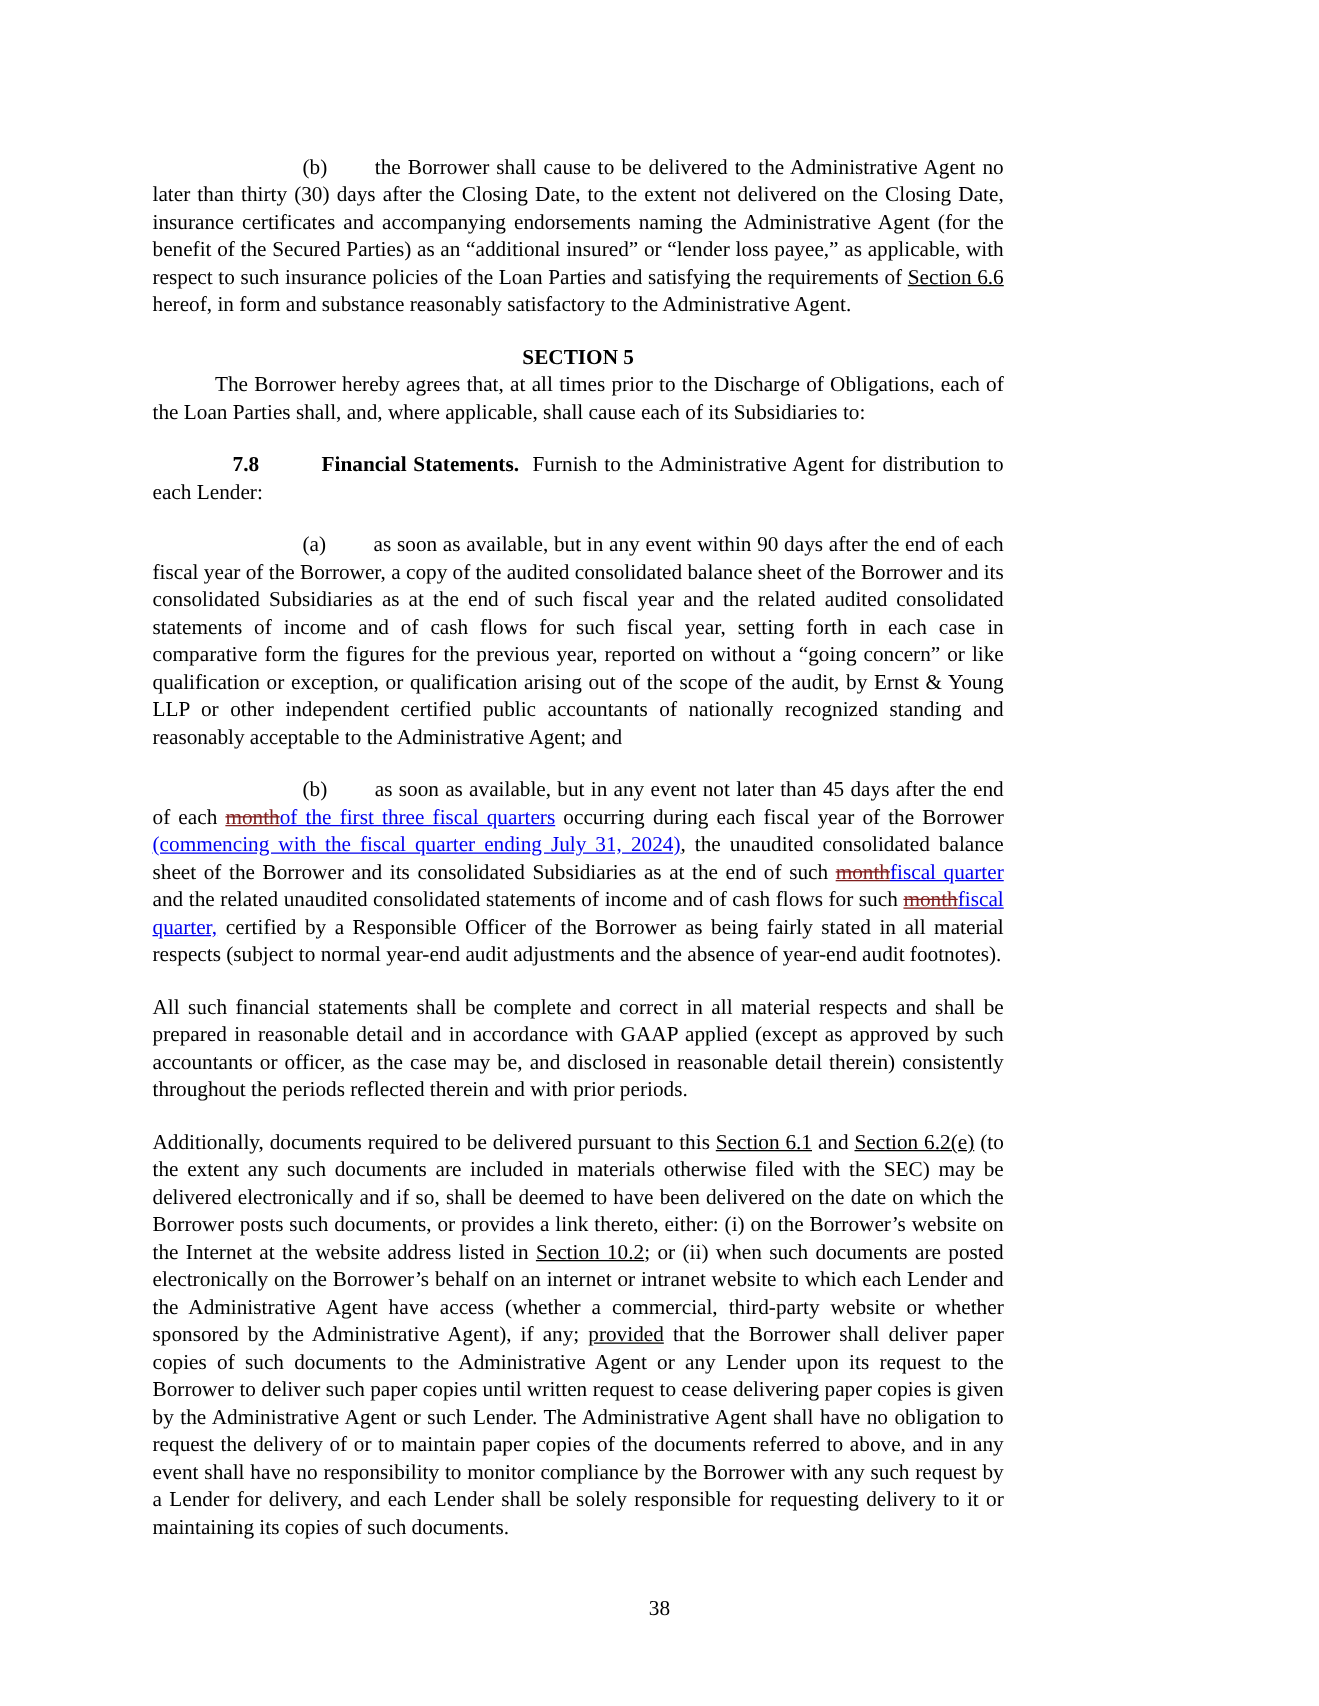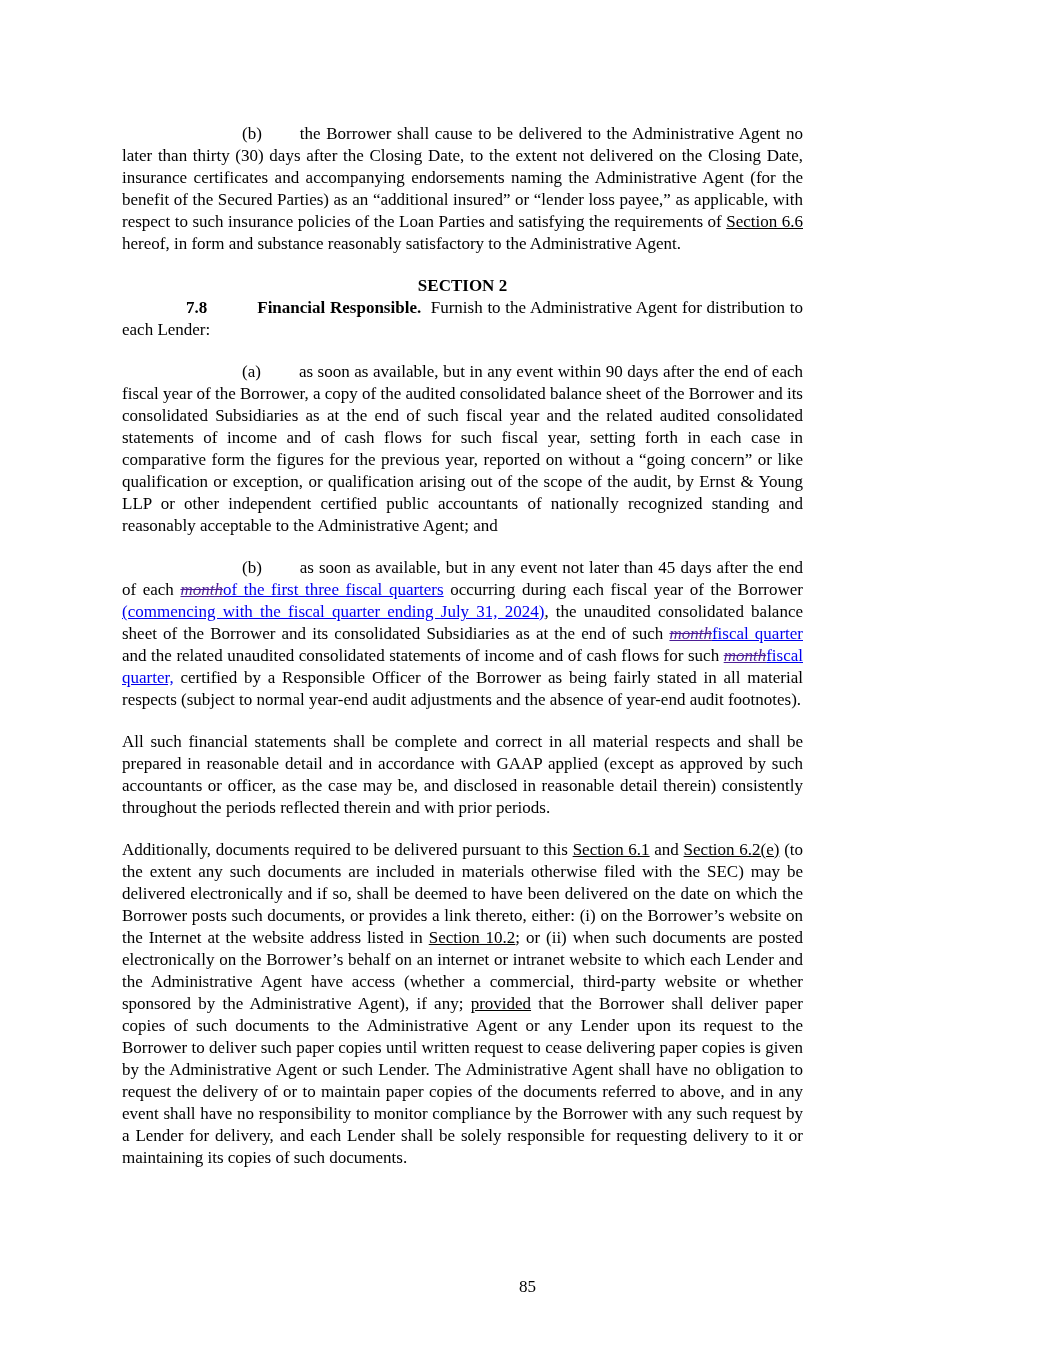--- a/index.html
+++ b/index.html
@@ -35,49 +35,50 @@
   p.heading.mb {
     margin-bottom: 20px;
   }
   .ind-120 { text-indent: 120px; }
   .ind-64  { text-indent: 64px; }
   .ind-50  { text-indent: 50px; }
   .run-t   { }
   .run-b   { font-weight: bold; }
   .run-u   { text-decoration: underline; }
   .run-ins { color: #0000ee; text-decoration: underline; }
-  .run-del { color: #4c1d95; text-decoration: underline line-through; font-style: italic; }
+  .run-del { color: #7f1d1d; text-decoration: underline line-through; }
   .run-gap  { display: inline-block; width: 38px; }
   .run-gap2 { display: inline-block; width: 50px; }
   .footer {
     position: absolute;
     top: 1276px;
     left: 0;
     width: 100%;
     text-align: center;
     font-size: 17px;
     line-height: 22px;
   }
 </style>
 </head>
 <body>
 
 <div class="page">
 
   <p class="body ind-120"><span class="run-t">(b)</span><span class="run-gap"></span><span class="run-t">the Borrower shall cause to be delivered to the Administrative Agent no later than thirty (30) days after the Closing Date, to the extent not delivered on the Closing Date, insurance certificates and accompanying endorsements naming the Administrative Agent (for the benefit of the Secured Parties) as an “additional insured” or “lender loss payee,” as applicable, with respect to such insurance policies of the Loan Parties and satisfying the requirements of </span><span class="run-u">Section 6.6</span><span class="run-t"> hereof, in form and substance reasonably satisfactory to the Administrative Agent.</span></p>
 
-  <p class="heading">SECTION 2</p>
+  <p class="heading">SECTION 5</p>
 
 
+  <p class="body ind-50"><span class="run-t">The Borrower hereby agrees that, at all times prior to the Discharge of Obligations, each of the Loan Parties shall, and, where applicable, shall cause each of its Subsidiaries to:</span></p>
 
-  <p class="body ind-64"><span class="run-b">7.8</span><span class="run-gap2"></span><span class="run-b">Financial Responsible.</span><span class="run-t">&nbsp; Furnish to the Administrative Agent for distribution to each Lender:</span></p>
+  <p class="body ind-64"><span class="run-b">7.8</span><span class="run-gap2"></span><span class="run-b">Financial Statements.</span><span class="run-t">&nbsp; Furnish to the Administrative Agent for distribution to each Lender:</span></p>
 
   <p class="body ind-120"><span class="run-t">(a)</span><span class="run-gap"></span><span class="run-t">as soon as available, but in any event within 90 days after the end of each fiscal year of the Borrower, a copy of the audited consolidated balance sheet of the Borrower and its consolidated Subsidiaries as at the end of such fiscal year and the related audited consolidated statements of income and of cash flows for such fiscal year, setting forth in each case in comparative form the figures for the previous year, reported on without a “going concern” or like qualification or exception, or qualification arising out of the scope of the audit, by Ernst &amp; Young LLP or other independent certified public accountants of nationally recognized standing and reasonably acceptable to the Administrative Agent; and</span></p>
 
   <p class="body ind-120"><span class="run-t">(b)</span><span class="run-gap"></span><span class="run-t">as soon as available, but in any event not later than 45 days after the end of each </span><span class="run-del">month</span><span class="run-ins">of the first three fiscal quarters</span><span class="run-t"> occurring during each fiscal year of the Borrower </span><span class="run-ins">(commencing with the fiscal quarter ending July 31, 2024)</span><span class="run-t">, the unaudited consolidated balance sheet of the Borrower and its consolidated Subsidiaries as at the end of such </span><span class="run-del">month</span><span class="run-ins">fiscal quarter</span><span class="run-t"> and the related unaudited consolidated statements of income and of cash flows for such </span><span class="run-del">month</span><span class="run-ins">fiscal quarter,</span><span class="run-t"> certified by a Responsible Officer of the Borrower as being fairly stated in all material respects (subject to normal year-end audit adjustments and the absence of year-end audit footnotes).</span></p>
 
   <p class="body"><span class="run-t">All such financial statements shall be complete and correct in all material respects and shall be prepared in reasonable detail and in accordance with GAAP applied (except as approved by such accountants or officer, as the case may be, and disclosed in reasonable detail therein) consistently throughout the periods reflected therein and with prior periods.</span></p>
 
   <p class="body"><span class="run-t">Additionally, documents required to be delivered pursuant to this </span><span class="run-u">Section 6.1</span><span class="run-t"> and </span><span class="run-u">Section 6.2(e)</span><span class="run-t"> (to the extent any such documents are included in materials otherwise filed with the SEC) may be delivered electronically and if so, shall be deemed to have been delivered on the date on which the Borrower posts such documents, or provides a link thereto, either: (i) on the Borrower’s website on the Internet at the website address listed in </span><span class="run-u">Section 10.2</span><span class="run-t">; or (ii) when such documents are posted electronically on the Borrower’s behalf on an internet or intranet website to which each Lender and the Administrative Agent have access (whether a commercial, third-party website or whether sponsored by the Administrative Agent), if any; </span><span class="run-u">provided</span><span class="run-t"> that the Borrower shall deliver paper copies of such documents to the Administrative Agent or any Lender upon its request to the Borrower to deliver such paper copies until written request to cease delivering paper copies is given by the Administrative Agent or such Lender. The Administrative Agent shall have no obligation to request the delivery of or to maintain paper copies of the documents referred to above, and in any event shall have no responsibility to monitor compliance by the Borrower with any such request by a Lender for delivery, and each Lender shall be solely responsible for requesting delivery to it or maintaining its copies of such documents.</span></p>
 
 </div>
 
-<div class="footer">85</div>
+<div class="footer">38</div>
 
 </body></html>

